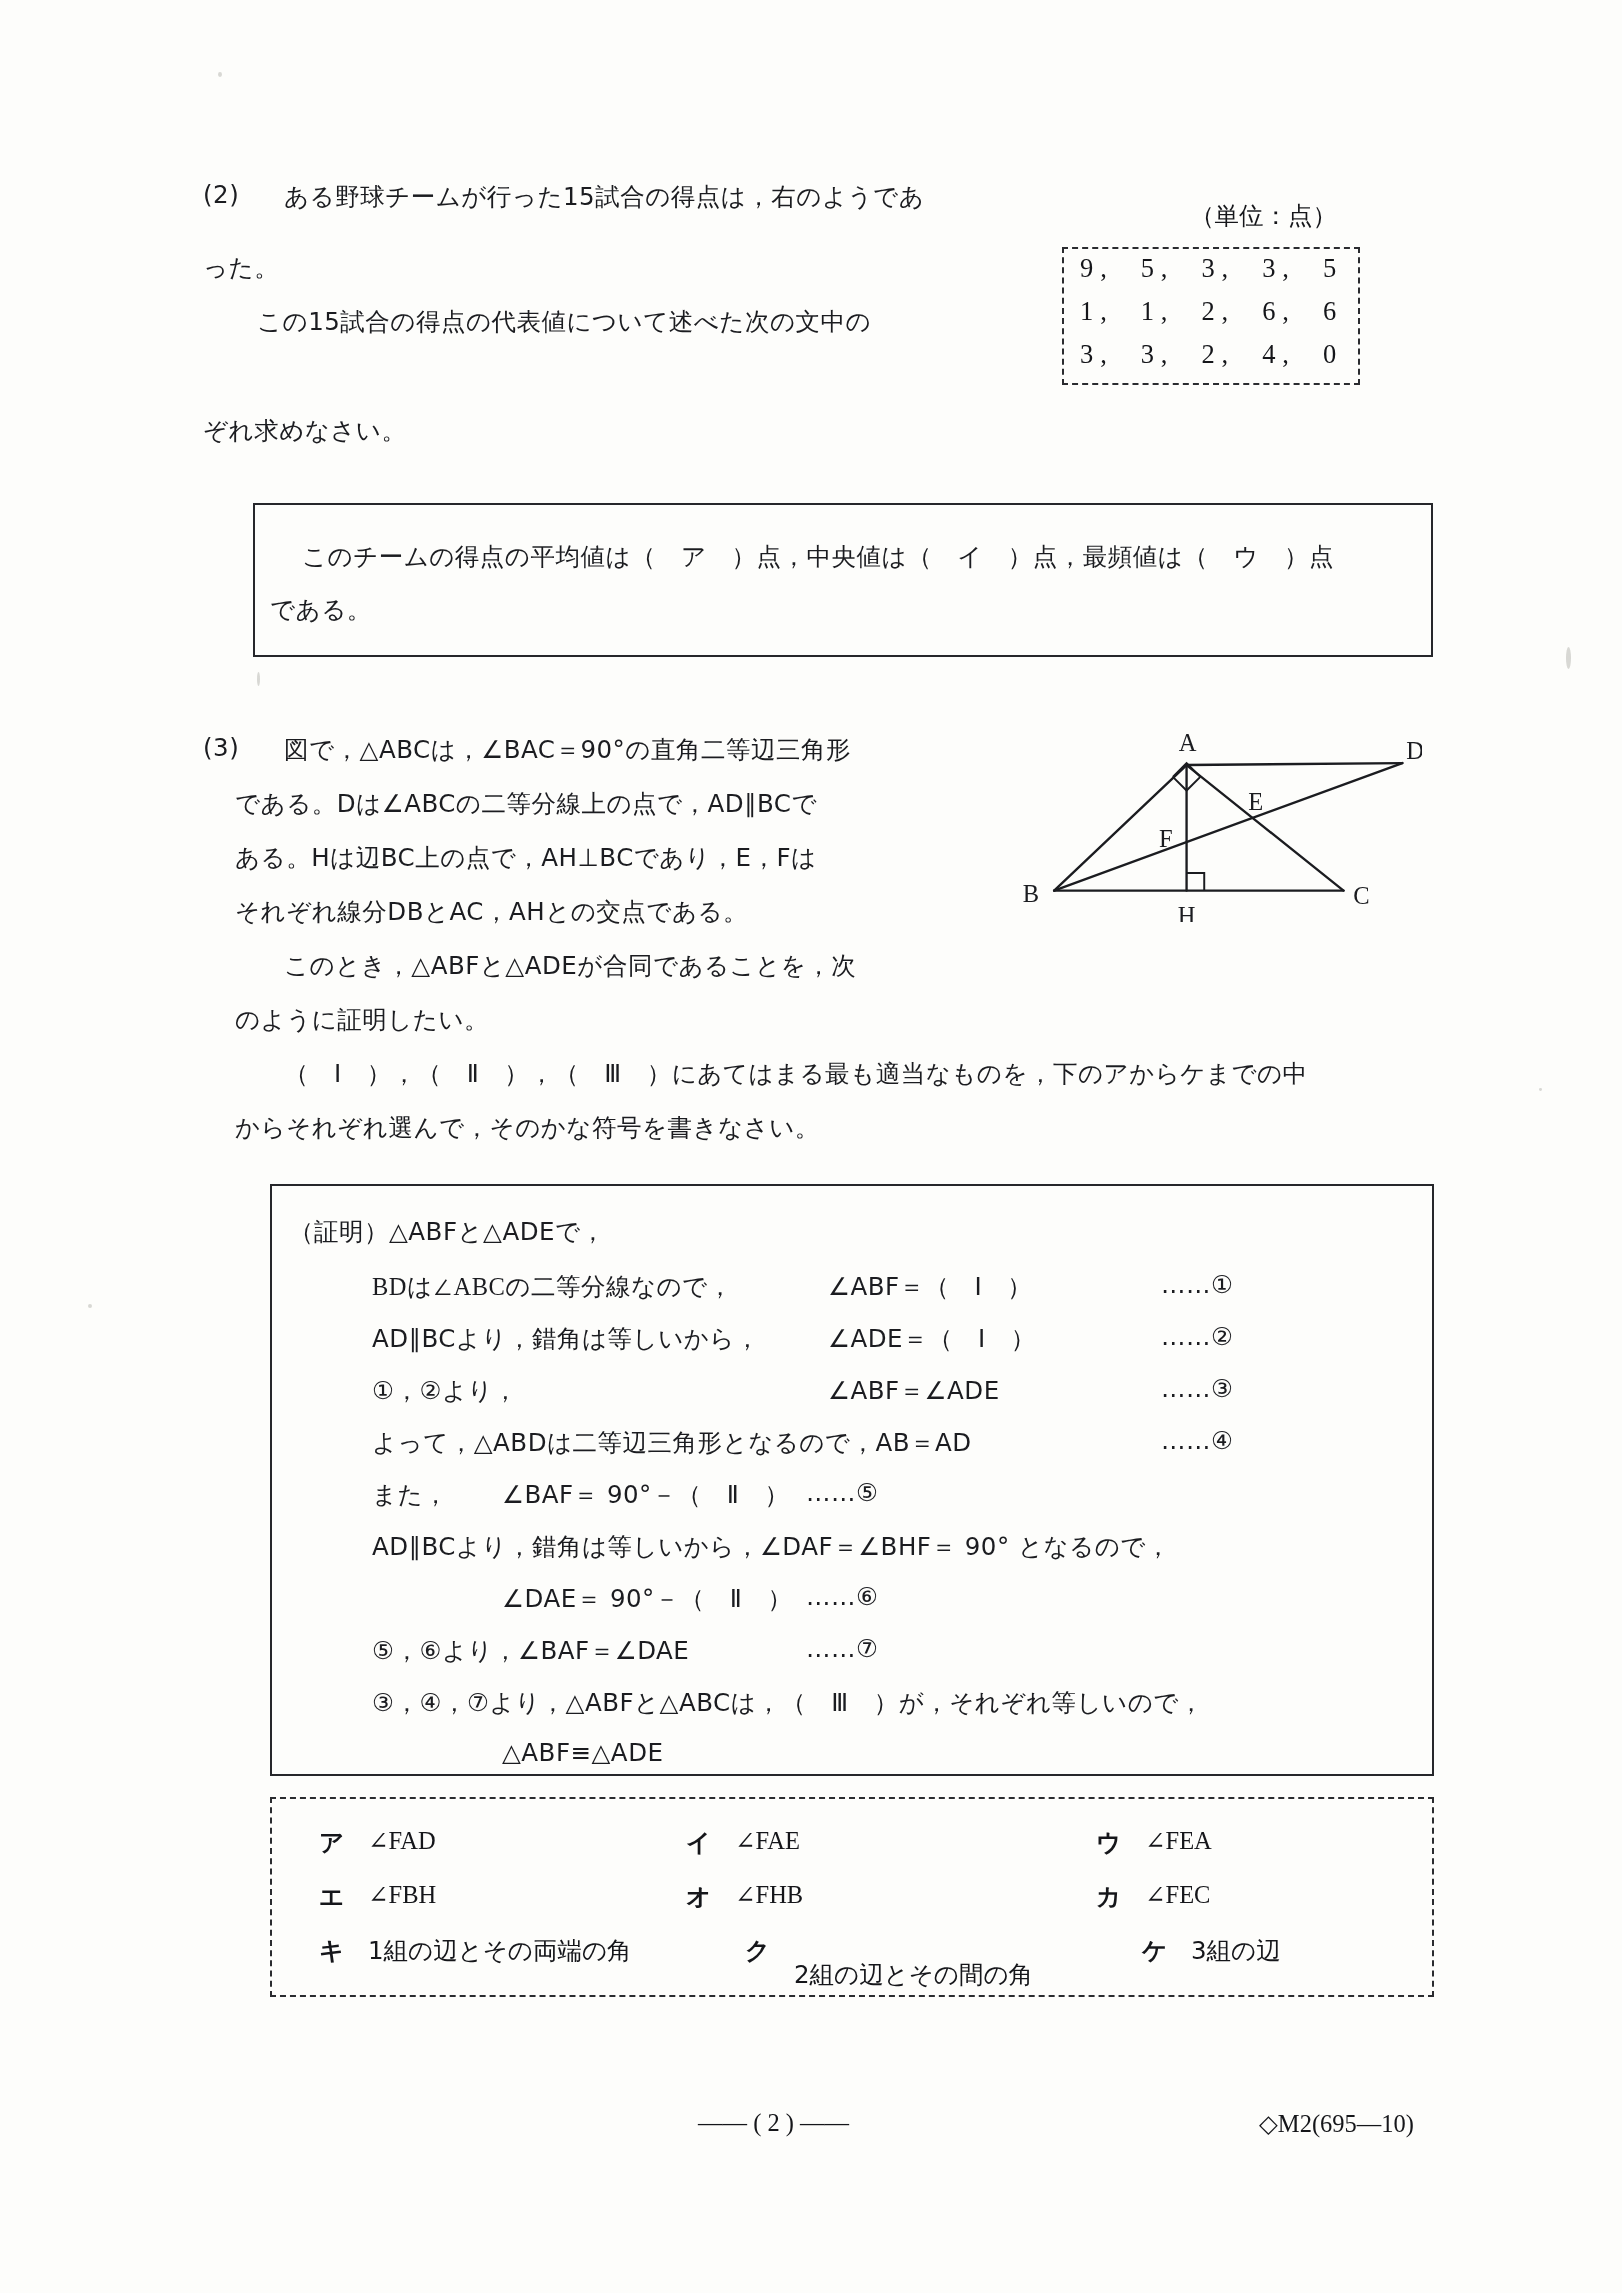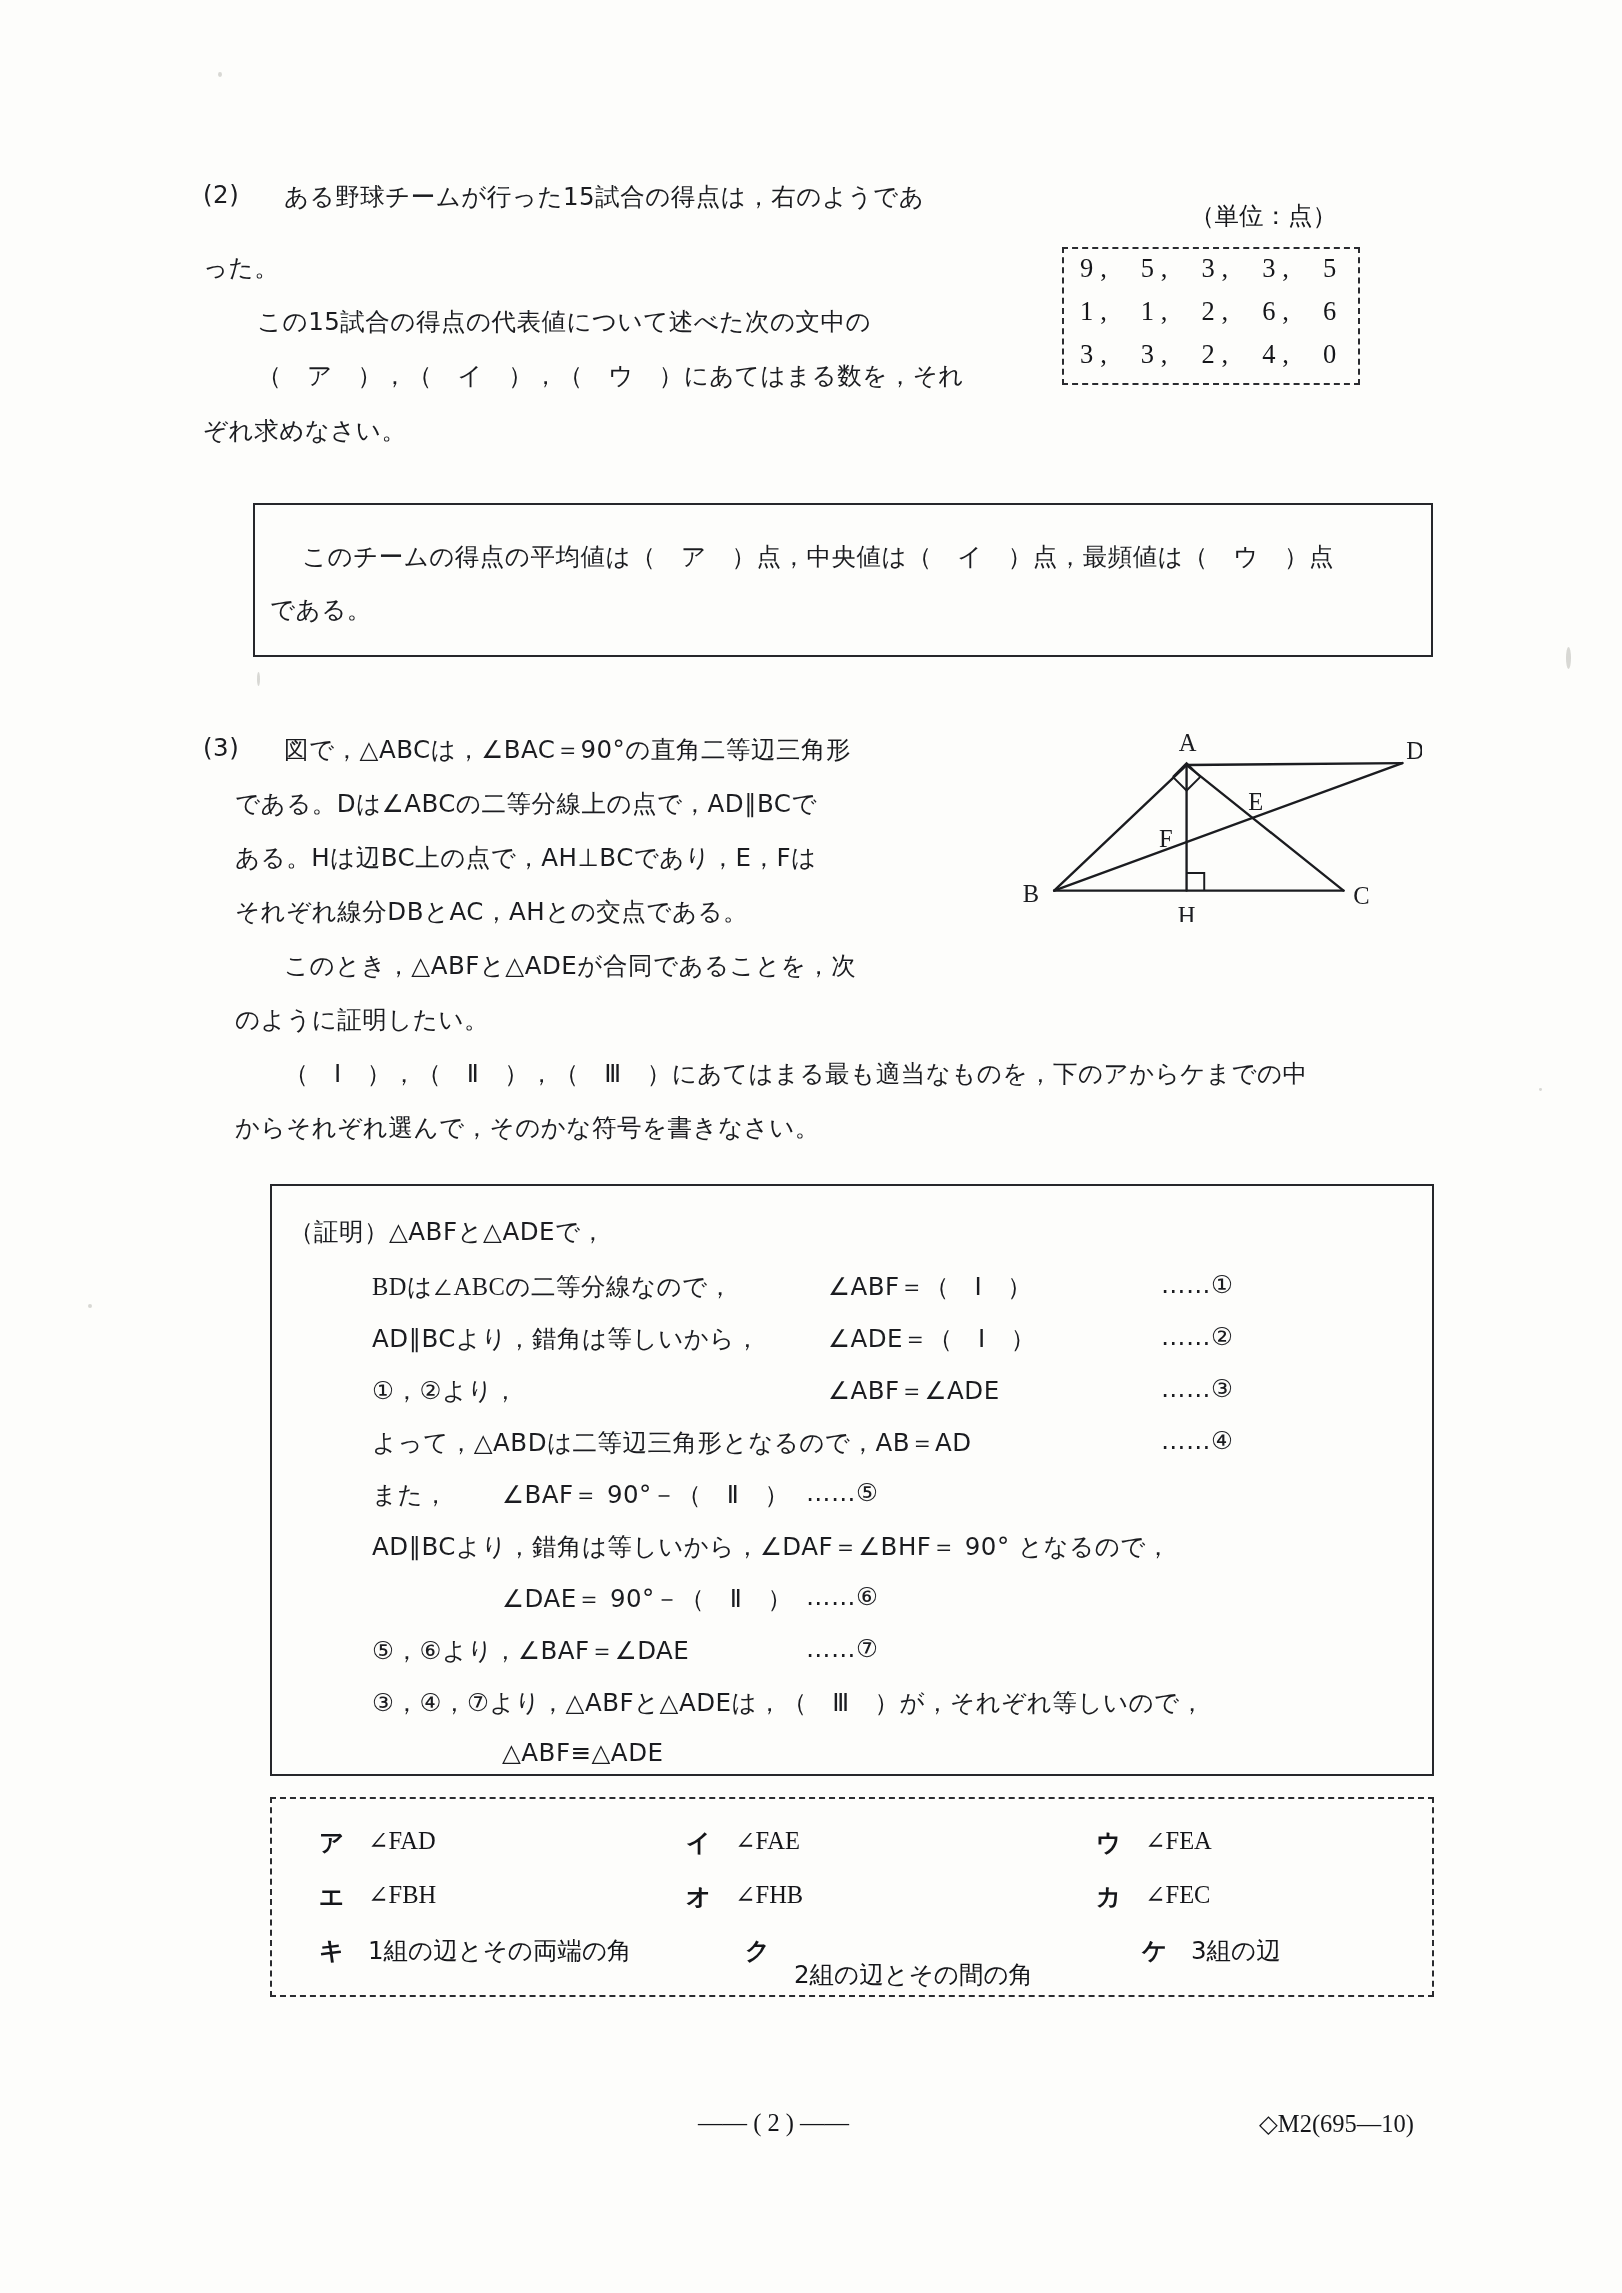--- a/index.html
+++ b/index.html
@@ -57,21 +57,20 @@
   <div class="speck" style="left:218px;top:72px;width:3.9px;height:4.9px;"></div>
   <div class="speck" style="left:1566px;top:647px;width:4.9px;height:21.6px;"></div>
   <div class="speck" style="left:257px;top:672px;width:2.9px;height:13.7px;"></div>
   <div class="speck" style="left:88px;top:1304px;width:3.9px;height:3.9px;"></div>
   <div class="speck" style="left:1539px;top:1088px;width:2.9px;height:2.9px;"></div>
 
   <div class="line jp" style="left:203px;top:180px;">(2)</div>
   <div class="line jp" style="left:284px;top:180px;">ある野球チームが行った15試合の得点は，右のようであ</div>
   <div class="line jp" style="left:203px;top:251px;">った。</div>
   <div class="line jp" style="left:257px;top:305px;">この15試合の得点の代表値について述べた次の文中の</div>
-  <div class="line jp" style="left:257px;top:359px;">（　ア　），（　イ　），（　ウ　）にあてはまる数を，それ</div>
   <div class="line jp" style="left:203px;top:414px;">ぞれ求めなさい。</div>
 
   <div class="unit jp" style="left:1190px;top:199px;">（単位：点）</div>
   <div class="dashbox" style="left:1062px;top:247px;width:294px;height:134px;"></div>
   <div class="datarow" style="left:1080px;top:253px;">9,  5,  3,  3,  5</div>
   <div class="datarow" style="left:1080px;top:296px;text-align:center;">1,  1,  2,  6,  6</div>
   <div class="datarow" style="left:1080px;top:339px;">3,  3,  2,  4,  0</div>
 
   <div class="solidbox" style="left:253px;top:503px;width:1176px;height:150px;"></div>
   <div class="line jp" style="left:302px;top:540px;">このチームの得点の平均値は（　ア　）点，中央値は（　イ　）点，最頻値は（　ウ　）点</div>
@@ -148,21 +147,21 @@
   <div class="line jp" style="left:806px;top:1478px;">……⑤</div>
 
   <div class="line jp" style="left:372px;top:1530px;">AD∥BCより，錯角は等しいから，∠DAF＝∠BHF＝ 90° となるので，</div>
 
   <div class="line jp" style="left:502px;top:1582px;">∠DAE＝ 90°－（　Ⅱ　）</div>
   <div class="line jp" style="left:806px;top:1582px;">……⑥</div>
 
   <div class="line jp" style="left:372px;top:1634px;">⑤，⑥より，∠BAF＝∠DAE</div>
   <div class="line jp" style="left:806px;top:1634px;">……⑦</div>
 
-  <div class="line jp" style="left:372px;top:1686px;">③，④，⑦より，△ABFと△ADEは，（　Ⅲ　）が，それぞれ等しいので，</div>
+  <div class="line jp" style="left:372px;top:1686px;">③，④，⑦より，△ABFと△ABCは，（　Ⅲ　）が，それぞれ等しいので，</div>
 
   <div class="line jp" style="left:502px;top:1738px;">△ABF≡△ADE</div>
 
   <div class="dashbox" style="left:270px;top:1797px;width:1160px;height:196px;"></div>
 
   <div class="choice" style="left:319px;top:1826px;"><span class="kana">ア</span></div>
   <div class="choice ser" style="left:368px;top:1826px;">∠FAD</div>
   <div class="choice" style="left:686px;top:1826px;"><span class="kana">イ</span></div>
   <div class="choice ser" style="left:735px;top:1826px;">∠FAE</div>
   <div class="choice" style="left:1096px;top:1826px;"><span class="kana">ウ</span></div>

